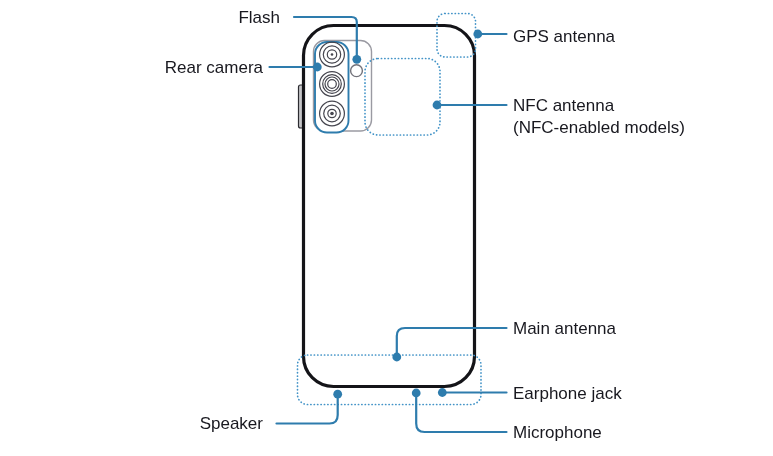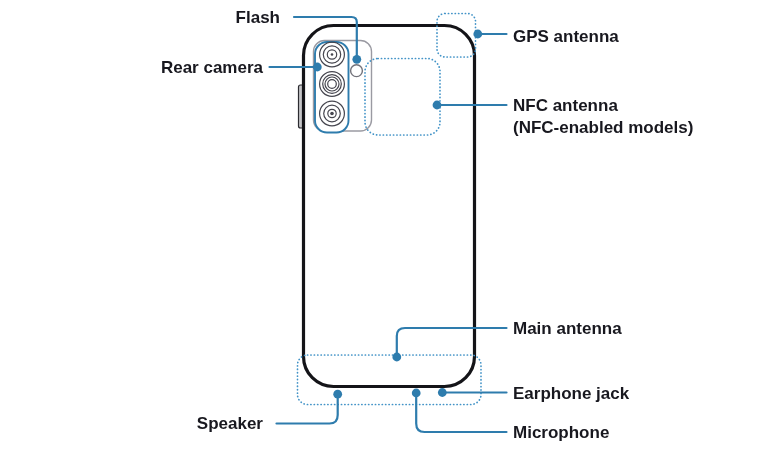--- a/index.html
+++ b/index.html
@@ -7,21 +7,20 @@
     padding: 0;
     background: #ffffff;
     font-family: "Liberation Sans", "DejaVu Sans", sans-serif;
   }
   .stage {
     position: relative;
     width: 773px;
     height: 456px;
     background: #ffffff;
     overflow: hidden;
-    font-weight: bold;
   }
   svg { display: block; }
   text.part-label {
     font-family: "Liberation Sans", "DejaVu Sans", sans-serif;
     font-size: 17px;
     fill: #18181f;
   }
 </style>
 </head>
 <body>

